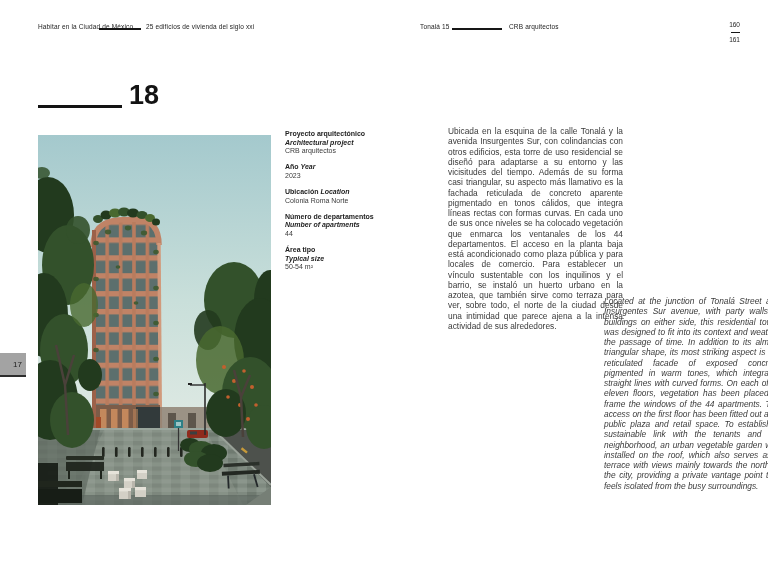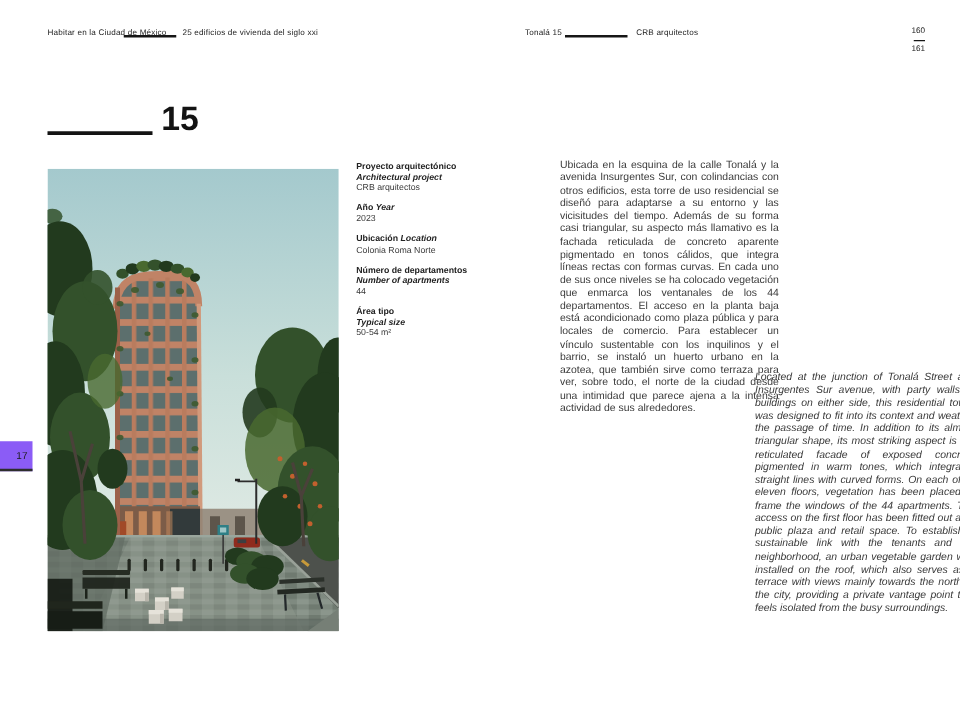--- a/index.html
+++ b/index.html
@@ -11,21 +11,21 @@
   .hdr-rule{position:absolute;background:#161616;height:1.7px;}
   .folio{position:absolute;left:710px;top:21px;width:30px;display:flex;flex-direction:column;align-items:flex-end;font-size:6.5px;color:#222;}
   .folio-rule{width:9px;height:1.4px;background:#161616;margin:3.5px 0;}
 
   
   .title-main{position:absolute;left:37px;top:71px;font-size:27px;font-weight:800;letter-spacing:.3px;color:#131313;line-height:1;}
   .title-rule{position:absolute;left:38px;top:105px;width:84px;height:2.6px;background:#131313;}
   .title-num{position:absolute;left:129px;top:82px;font-size:27px;font-weight:800;color:#131313;line-height:1;}
 
   
-  .chapter-tab{position:absolute;left:0;top:353px;width:26px;height:24px;background:#8b5cf6;border-bottom:2px solid #2d2d2d;display:flex;align-items:center;justify-content:flex-end;padding-right:4px;box-sizing:border-box;font-size:8px;color:#1c1c1c;}
+  .chapter-tab{position:absolute;left:0;top:353px;width:26px;height:24px;background:#a3a3a3;border-bottom:2px solid #2d2d2d;display:flex;align-items:center;justify-content:flex-end;padding-right:4px;box-sizing:border-box;font-size:8px;color:#1c1c1c;}
 
   
   .photo{position:absolute;left:38px;top:135px;width:233px;height:370px;}
 
   
   .meta{position:absolute;left:285px;top:130px;width:135px;font-size:7px;line-height:8.6px;color:#222;}
   .meta-row{margin-bottom:7.5px;}
   .lb{font-weight:700;}
   .lbi{font-weight:700;font-style:italic;}
   .m-value{font-weight:400;color:#3a3a3a;}
@@ -48,21 +48,21 @@
   <span class="hdr-rule" style="left:452px;top:28px;width:50px"></span>
   <span class="hdr" style="left:509px">CRB arquitectos</span>
 
   <div class="folio">
     <span>160</span>
     <span class="folio-rule"></span>
     <span>161</span>
   </div>
 
   <div class="title-rule"></div>
-  <div class="title-num">15</div>
+  <div class="title-num">18</div>
 
   <div class="chapter-tab">
     <span>17</span>
   </div>
 
   <div class="photo">
     <svg width="233" height="370" viewBox="0 0 233 370" role="img" aria-label="Street-level photograph of the Tonalá 15 residential tower framed by trees, with a public plaza, benches and bollards in the foreground">
       <defs>
         <linearGradient id="skyG" x1="0" y1="0" x2="0" y2="1">
           <stop offset="0" stop-color="#a4c9cd"></stop>

